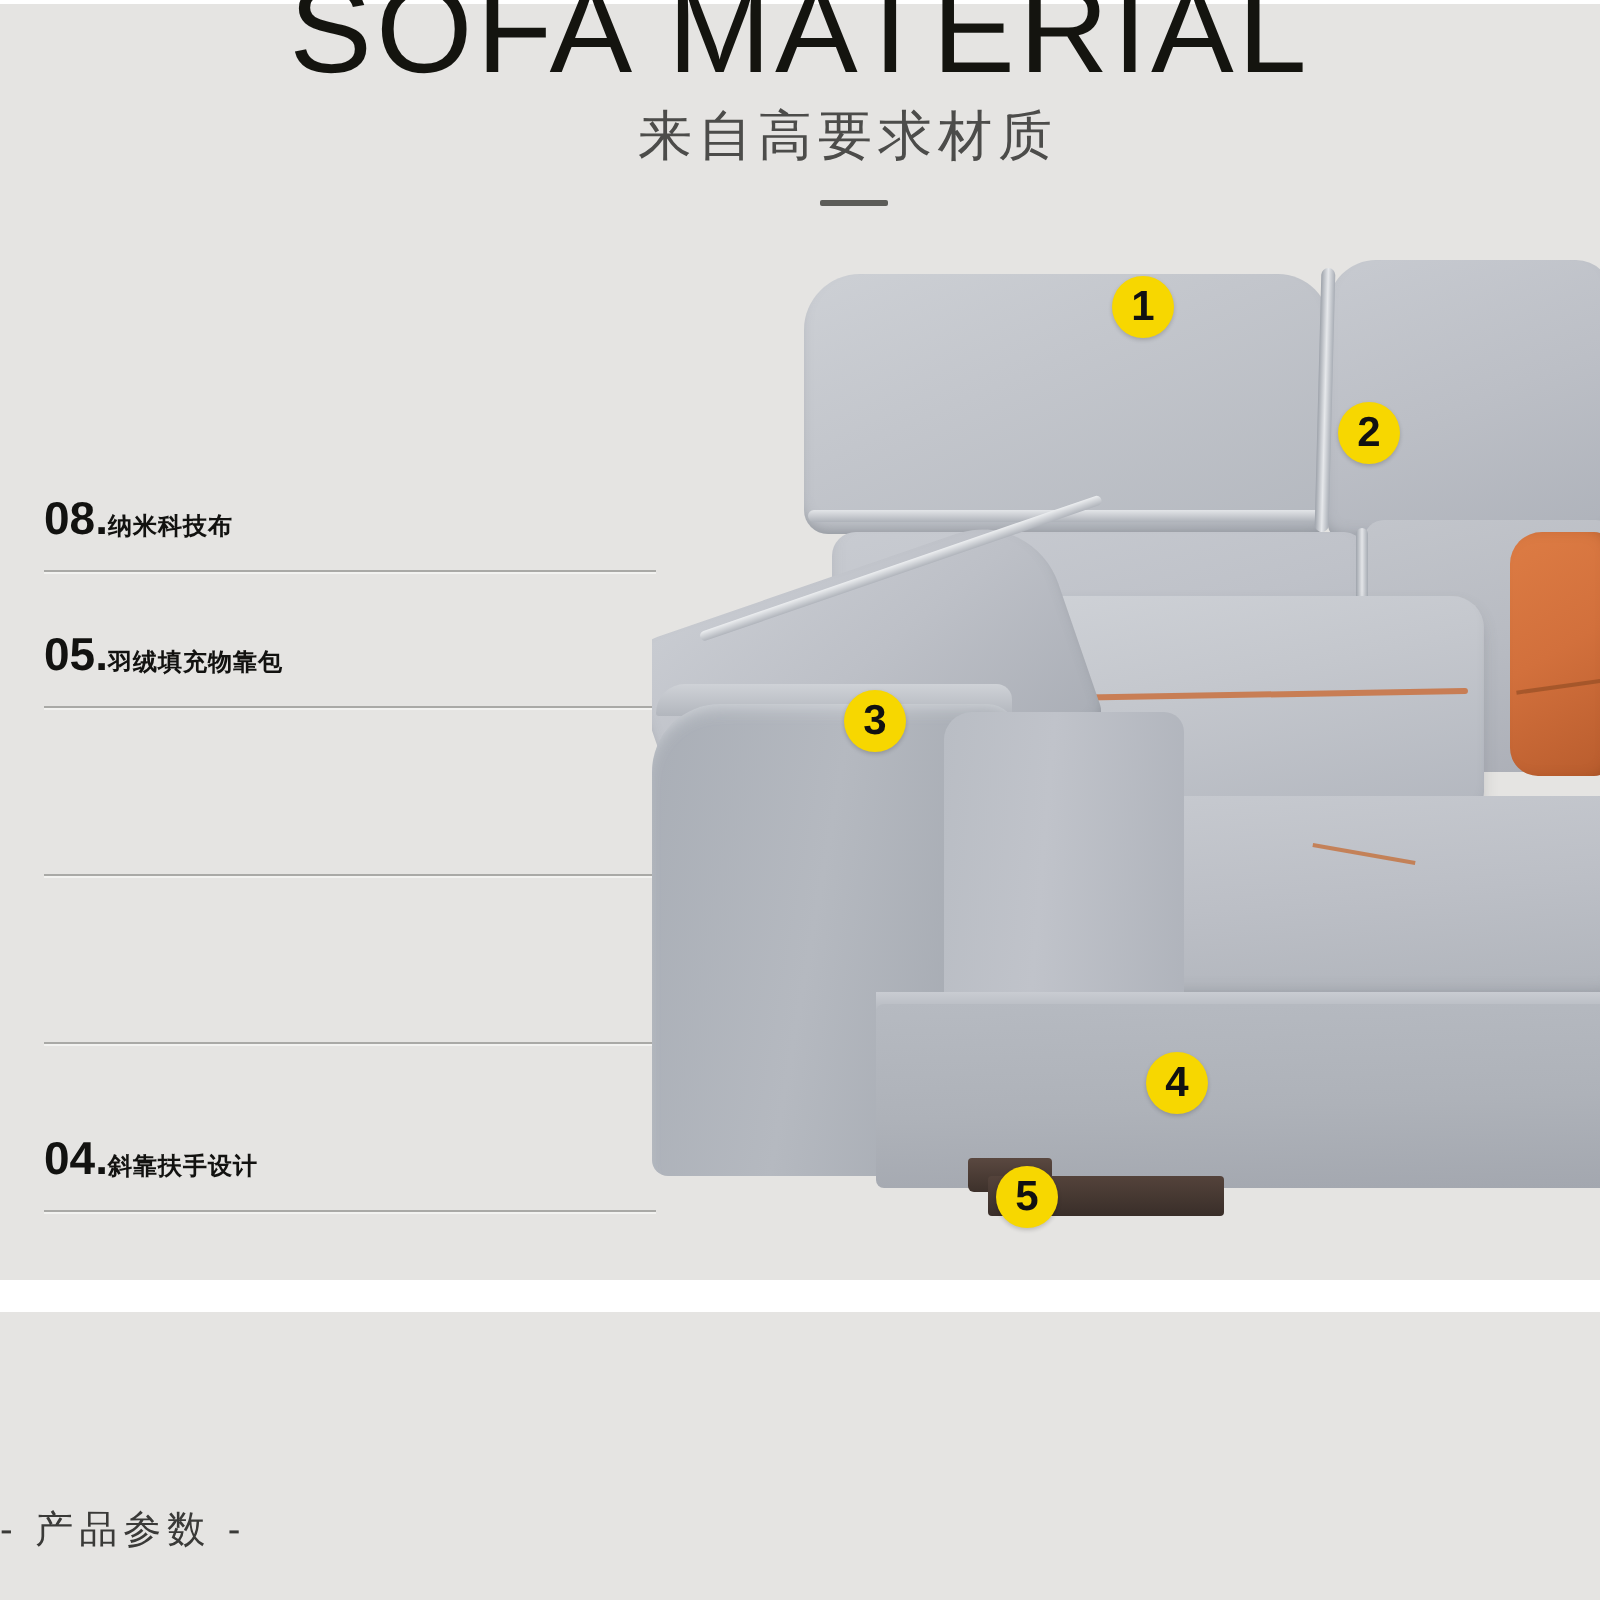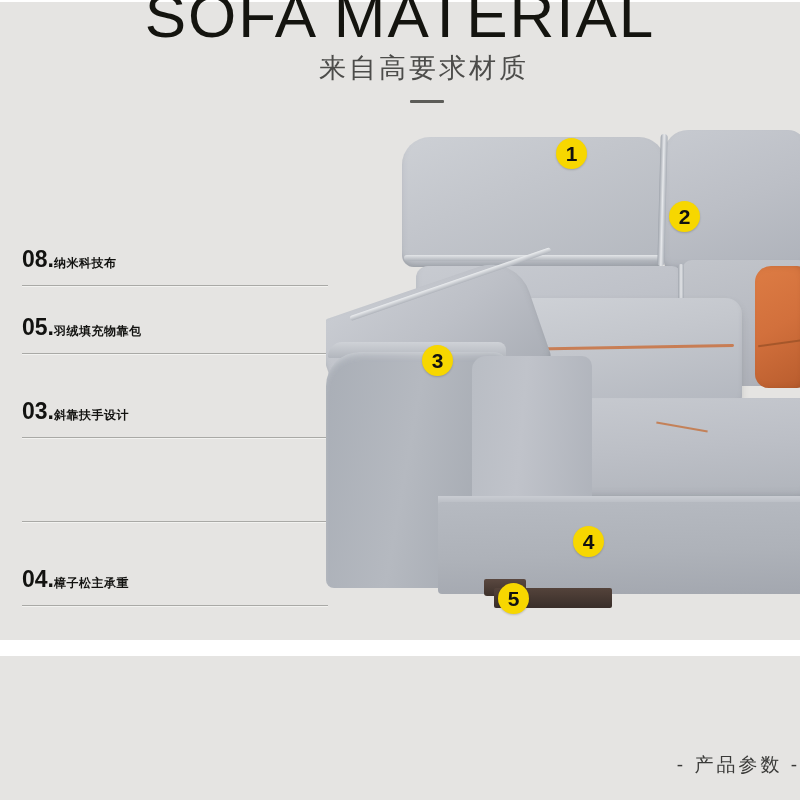--- a/index.html
+++ b/index.html
@@ -35,21 +35,21 @@
     position:absolute;left:410px;top:98px;width:34px;height:3px;
     background:#5c5c58;border-radius:1px;
   }
 
   #parameter-title{
     left:0;width:800px;top:686px;
     font-size:44px;letter-spacing:1.5px;font-weight:400;
   }
   #parameter-subtitle{
     position:absolute;left:0;width:800px;top:752px;
-    text-align:right;white-space:nowrap;
+    text-align:left;white-space:nowrap;
     font-size:19px;color:#3a3a38;letter-spacing:3px;
   }
 
   
   #feature-list{position:absolute;left:22px;top:222px;width:306px;}
   .feature-row{position:absolute;left:0;width:306px;height:62px;}
   .feature-text{
     position:absolute;left:0;bottom:13px;white-space:nowrap;
     color:#121210;
   }
@@ -239,33 +239,30 @@
       </div>
 
       <div class="feature-row" style="top:68px;">
         <div class="feature-text">
           <span class="feature-num">05.</span><span class="feature-label">羽绒填充物靠包</span>
         </div>
         <div class="feature-divider"></div>
       </div>
 
       <div class="feature-row" style="top:152px;">
-        <div class="feature-text">
-          <span class="feature-num">03.</span><span class="feature-label">斜靠扶手设计</span>
-        </div>
         <div class="feature-divider"></div>
       </div>
 
       <div class="feature-row" style="top:236px;">
         <div class="feature-divider"></div>
       </div>
 
       <div class="feature-row" style="top:320px;">
         <div class="feature-text">
-          <span class="feature-num">04.</span><span class="feature-label">樟子松主承重</span>
+          <span class="feature-num">04.</span><span class="feature-label">斜靠扶手设计</span>
         </div>
         <div class="feature-divider"></div>
       </div>
 
     </div>
 
     <div id="sofa-photo">
       <div class="sf" id="hr-left"></div>
       <div class="sf" id="hr-left-seam"></div>
       <div class="sf" id="hr-right"></div>

